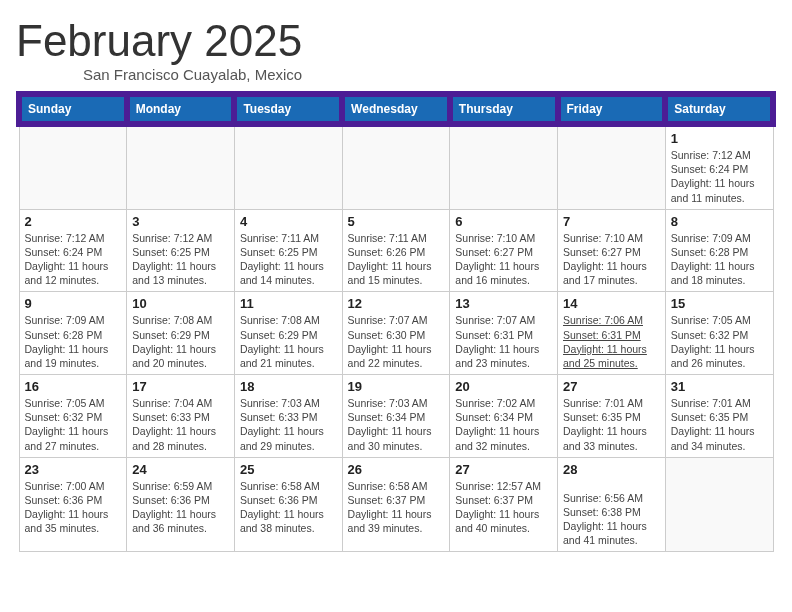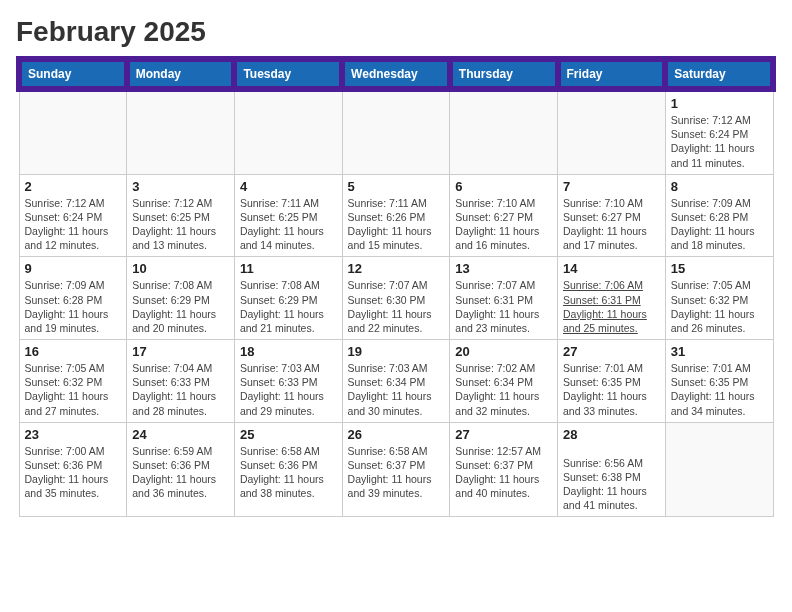--- a/index.html
+++ b/index.html
@@ -25,23 +25,23 @@
       font-size: 18px;
       font-weight: bold;
       line-height: 1.1;
     }
     .logo-general { color: #333; }
     .logo-blue { color: #1a6ab5; }
     .title-block {
       text-align: right;
     }
     .month-title {
-      font-size: 28px;
+      font-size: 44px;
       color: #333;
-      font-weight: bold;
+      font-weight: normal;
     }
     .location {
       font-size: 15px;
       color: #555;
     }
     .calendar {
       width: 100%;
       border-collapse: collapse;
       font-size: 11px;
     }
@@ -76,20 +76,21 @@
       font-size: 10.5px;
       line-height: 1.35;
     }
   </style>
 </head>
 <body>
 
 <div class="header">
   <div class="title-block">
     <div class="month-title">February 2025</div>
+    <div class="location">San Francisco Cuayalab, Mexico</div>
   </div>
 </div>
 
 <table class="calendar">
   <thead>
     <tr id="weekday-header">
     <th>Sunday</th>
         <th>Monday</th>
         <th>Tuesday</th>
         <th>Wednesday</th>

